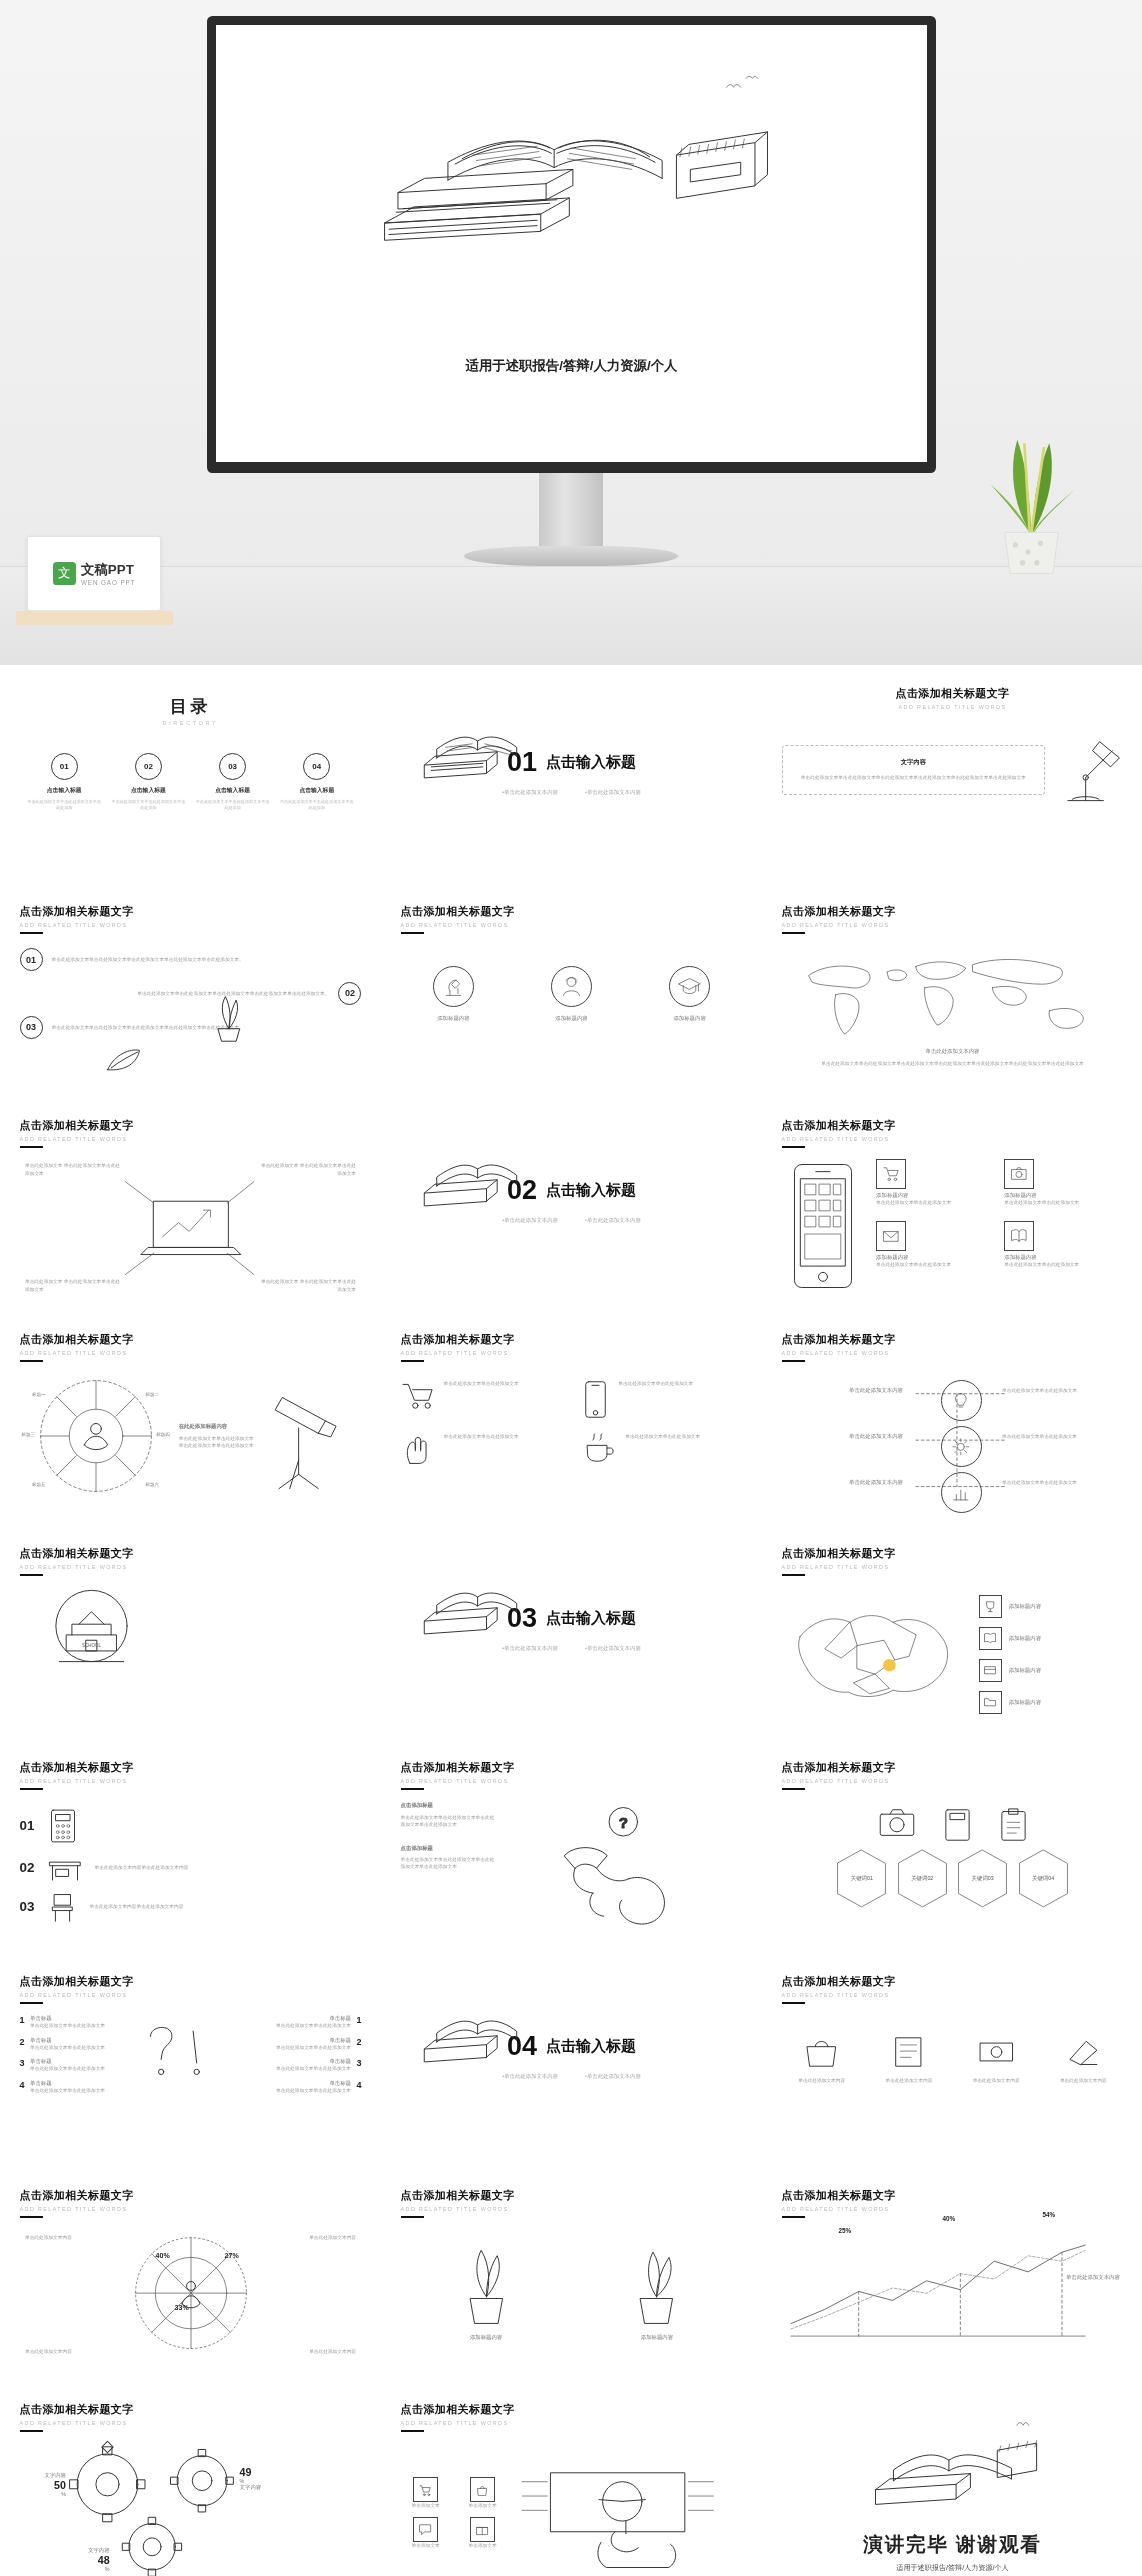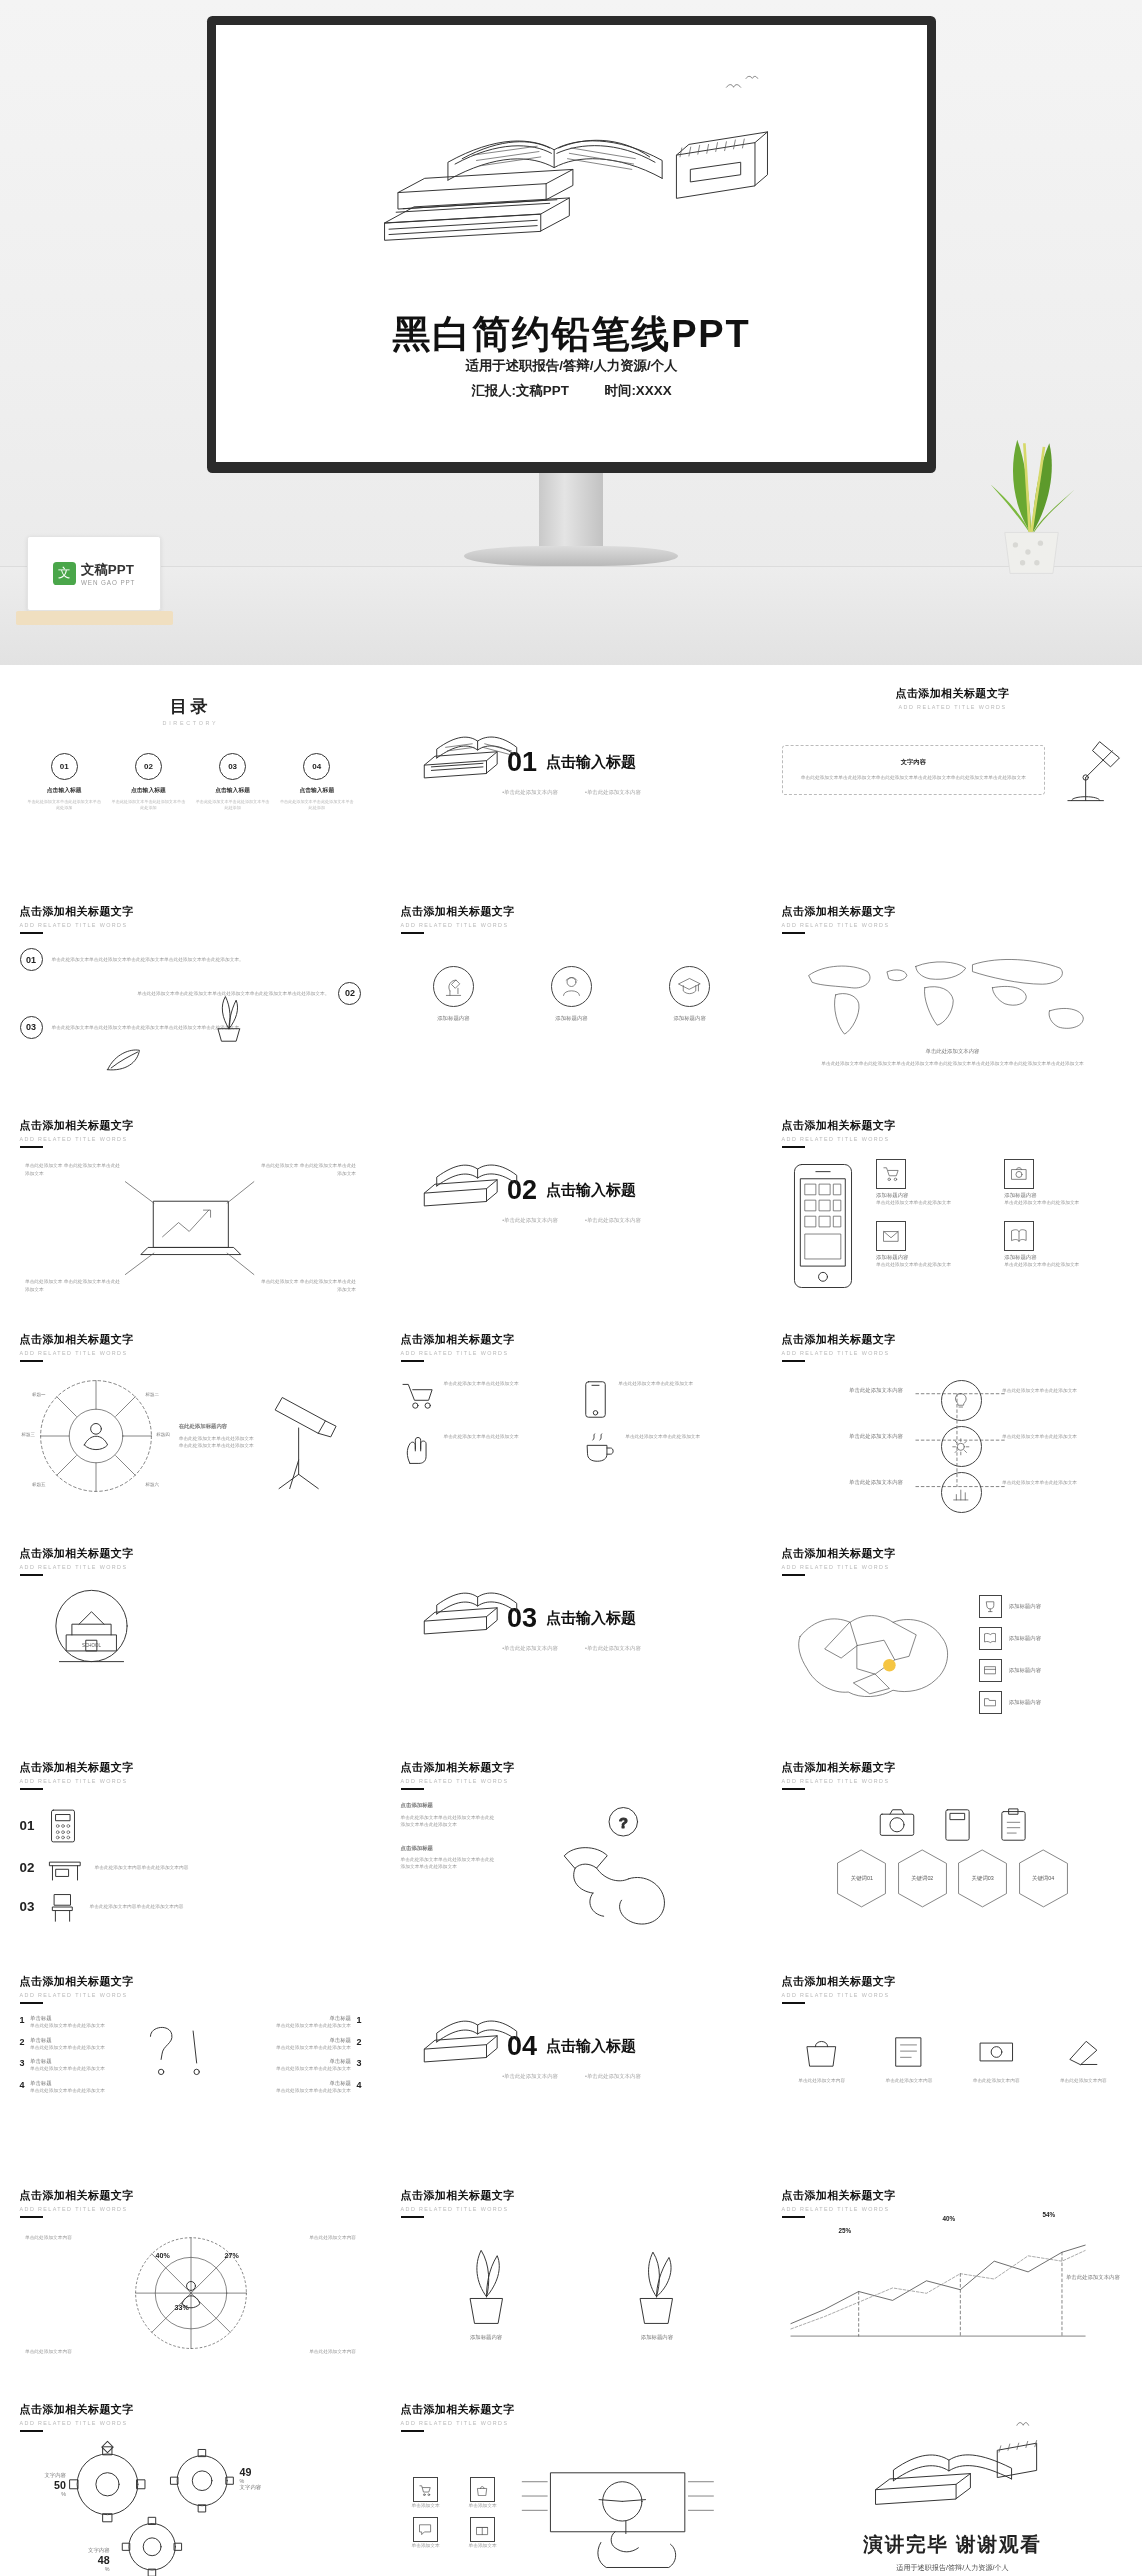--- a/index.html
+++ b/index.html
@@ -183,26 +183,21 @@
               </g>
 
               <g class="stroke-t">
                 <path d="M408 44 c3 -4 6 -4 8 0 c2 -4 5 -4 8 0"></path>
                 <path d="M430 34 c2 -3 5 -3 7 0 c2 -3 4 -3 6 0"></path>
               </g>
             </g>
           </svg>
         </div>
 
-        <div class="hero-title">黑白简约铅笔线PPT</div>
         <div class="hero-sub">适用于述职报告/答辩/人力资源/个人</div>
-        <div class="hero-meta">
-          <span>汇报人:文稿PPT</span>
-          <span>时间:XXXX</span>
-        </div>
       </div>
     </div>
     <div class="stand-neck"></div>
     <div class="stand-base"></div>
     <div class="desk"></div>
 
     <div class="logo-card">
       <div class="lg-mark">文</div>
       <div>
         <div class="lg-txt">文稿PPT</div>

